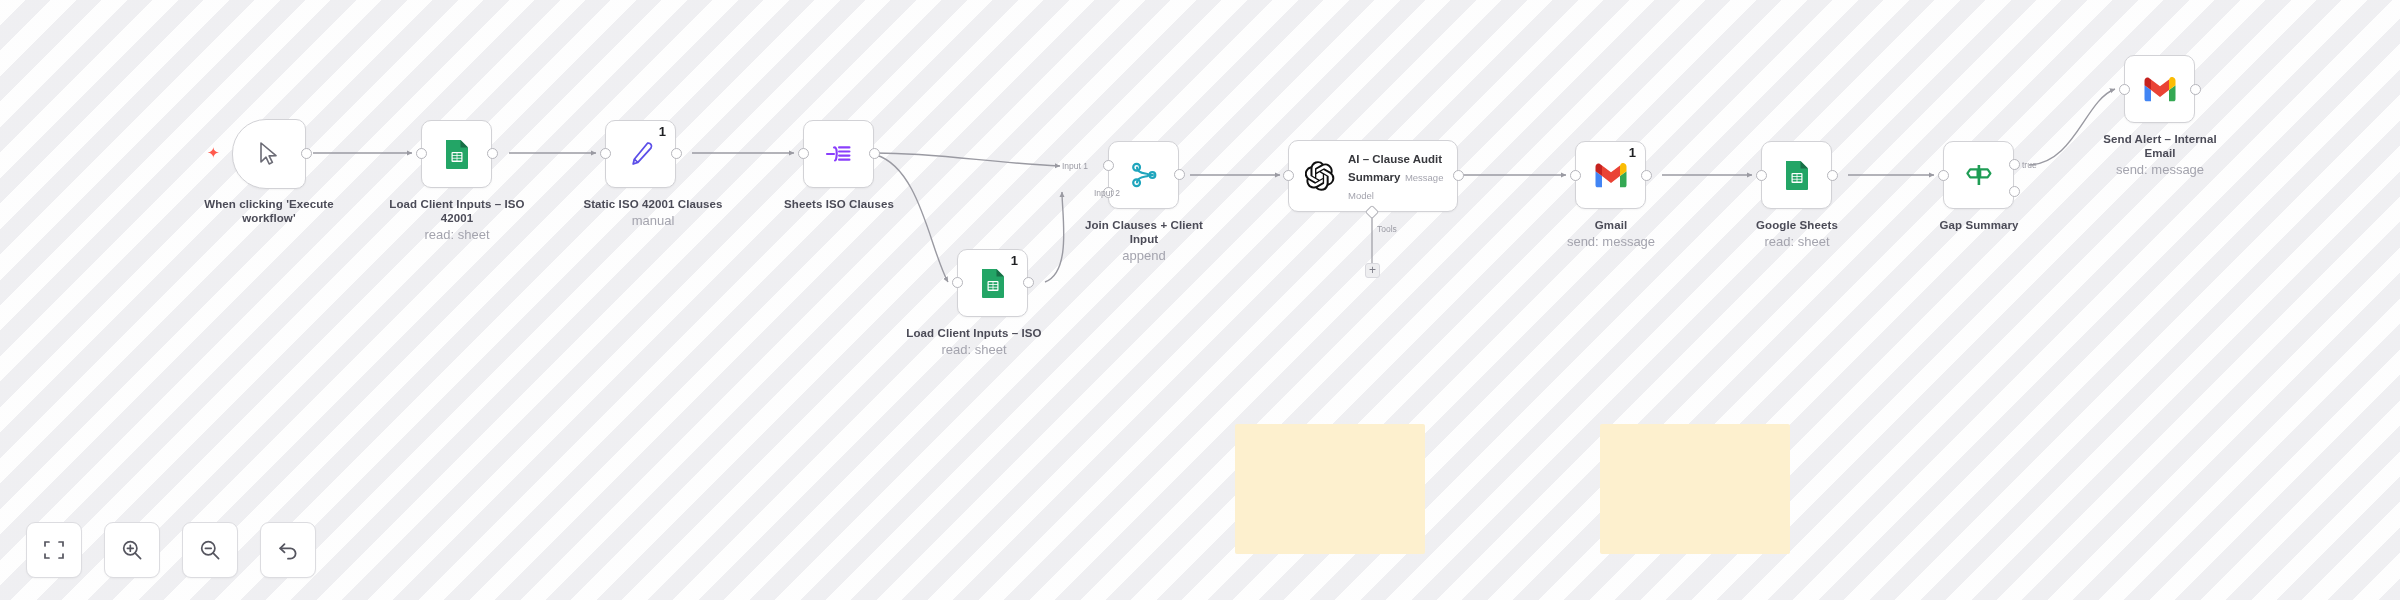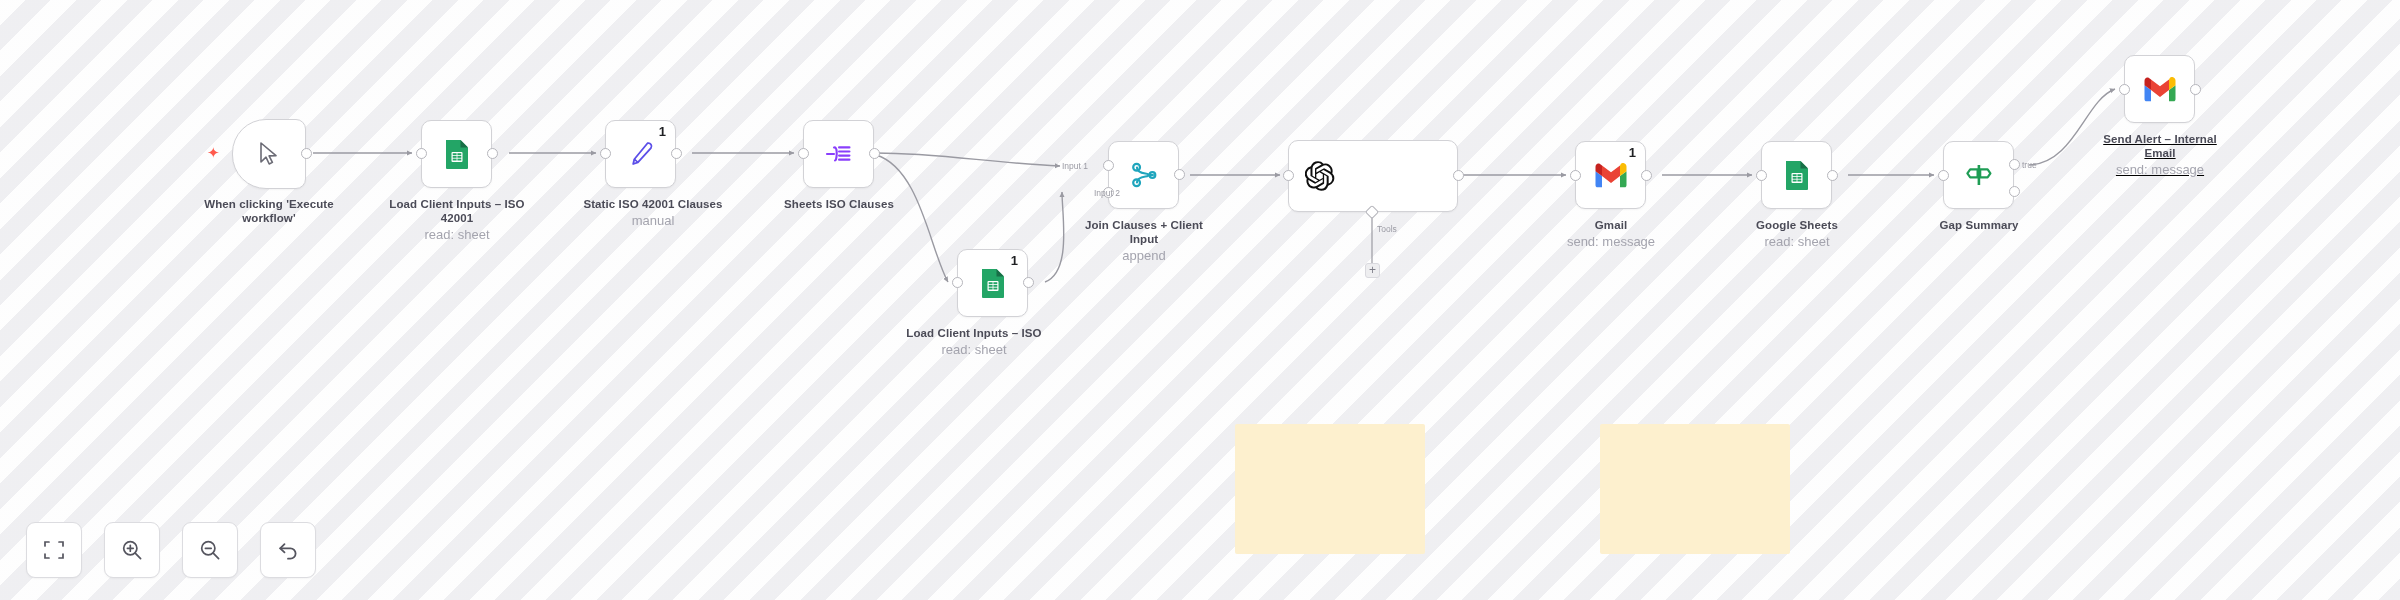--- a/index.html
+++ b/index.html
@@ -356,20 +356,24 @@
     <span class="title">Join Clauses + Client Input</span>
     <span class="subtitle">append</span>
   </div>
 
   <div class="node wide" style="left:1288px; top:140px; width:170px; height:72px;">
     <span class="node-icon">
       <svg width="30" height="30" viewBox="0 0 32 32">
         <path fill="#0f0f0f" d="M29.07,13.1a7.9,7.9,0,0,0-.68-6.48A7.98,7.98,0,0,0,19.79,2.8a7.9,7.9,0,0,0-5.96-2.66A7.98,7.98,0,0,0,6.22,5.66a7.9,7.9,0,0,0-5.28,3.83,7.98,7.98,0,0,0,.98,9.36,7.9,7.9,0,0,0,.68,6.48,7.98,7.98,0,0,0,8.6,3.82,7.9,7.9,0,0,0,5.96,2.66,7.98,7.98,0,0,0,7.61-5.53,7.9,7.9,0,0,0,5.28-3.83A7.98,7.98,0,0,0,29.07,13.1Zm-11.9,16.6a5.92,5.92,0,0,1-3.8-1.38l.19-.11,6.31-3.64a1.03,1.03,0,0,0,.52-.9V14.78l2.67,1.54a.1.1,0,0,1,.05.07v7.36A5.95,5.95,0,0,1,17.17,29.7ZM4.4,24.24a5.92,5.92,0,0,1-.71-3.98l.19.11,6.31,3.65a1.03,1.03,0,0,0,1.04,0l7.71-4.45v3.08a.1.1,0,0,1-.04.08L12.5,26.5A5.95,5.95,0,0,1,4.4,24.24ZM2.74,10.55A5.92,5.92,0,0,1,5.84,7.94v7.49a1.02,1.02,0,0,0,.51.89l7.68,4.43L11.36,22.3a.1.1,0,0,1-.09,0L4.89,18.62A5.95,5.95,0,0,1,2.74,10.55ZM24.7,15.66,17,11.19l2.67-1.54a.1.1,0,0,1,.09,0l6.38,3.69a5.94,5.94,0,0,1-.9,10.72V16.55A1.02,1.02,0,0,0,24.7,15.66Zm2.65-4-.19-.12L20.86,7.87a1.03,1.03,0,0,0-1.04,0l-7.7,4.45V9.24a.1.1,0,0,1,.04-.08l6.39-3.68a5.95,5.95,0,0,1,8.83,6.15ZM10.66,17.2,8,15.67a.1.1,0,0,1-.05-.08V8.24A5.95,5.95,0,0,1,17.7,3.66l-.19.11L11.2,7.41a1.03,1.03,0,0,0-.52.9ZM12.1,14.1l3.43-1.98,3.44,1.98v3.96l-3.43,1.98L12.1,18.06Z"></path>
       </svg>
     </span>
+    <span class="inline-caption" style="max-width:112px;">
+      <span class="title">AI – Clause Audit Summary</span>
+      <span class="subtitle">Message Model</span>
+    </span>
   </div>
   <div class="port" style="left:1283px; top:170px;"></div>
   <div class="port" style="left:1453px; top:170px;"></div>
   <div class="port diamond" style="left:1367px; top:207px;"></div>
   <div class="port-label" style="left:1377px; top:224px;">Tools</div>
   <div class="plus-btn" style="left:1365px; top:263px;">+</div>
 
   <div class="node" style="left:1575px; top:141px; width:71px; height:68px;">
     <span class="badge">1</span>
     <span class="node-icon">
@@ -436,21 +440,21 @@
         <path fill="#4285f4" d="M2.4,24.3H7V13.1L0.5,8.2v13.7C0.5,23.2,1.4,24.3,2.4,24.3z"></path>
         <path fill="#34a853" d="M25,24.3h4.6c1.1,0,1.9-1.1,1.9-2.4V8.2L25,13.1V24.3z"></path>
         <path fill="#fbbc04" d="M25,2.5v10.6l6.5-4.9V3.7c0-3.1-3.2-4.8-5.5-3L25,2.5z"></path>
         <path fill="#ea4335" d="M7,13.1V2.5L16,9.3l9-6.8v10.6L16,19.9L7,13.1z"></path>
         <path fill="#c5221f" d="M0.5,3.7v4.5L7,13.1V2.5L6,1.8C3.7-0.9,0.5,0.6,0.5,3.7z"></path>
       </svg>
     </span>
   </div>
   <div class="port" style="left:2119px; top:84px;"></div>
   <div class="port" style="left:2190px; top:84px;"></div>
-  <div class="node-caption" style="left:2096px; top:132px; width:128px;text-decoration:underline;">
+  <div class="node-caption" style="left:2096px; top:132px; width:128px;">
     <span class="title">Send Alert – Internal Email</span>
     <span class="subtitle">send: message</span>
   </div>
 
   <div class="sticky" style="left:1235px; top:424px; width:190px; height:130px;"></div>
   <div class="sticky" style="left:1600px; top:424px; width:190px; height:130px;"></div>
 
   <div id="toolbar">
 
     <div class="tool-btn">

